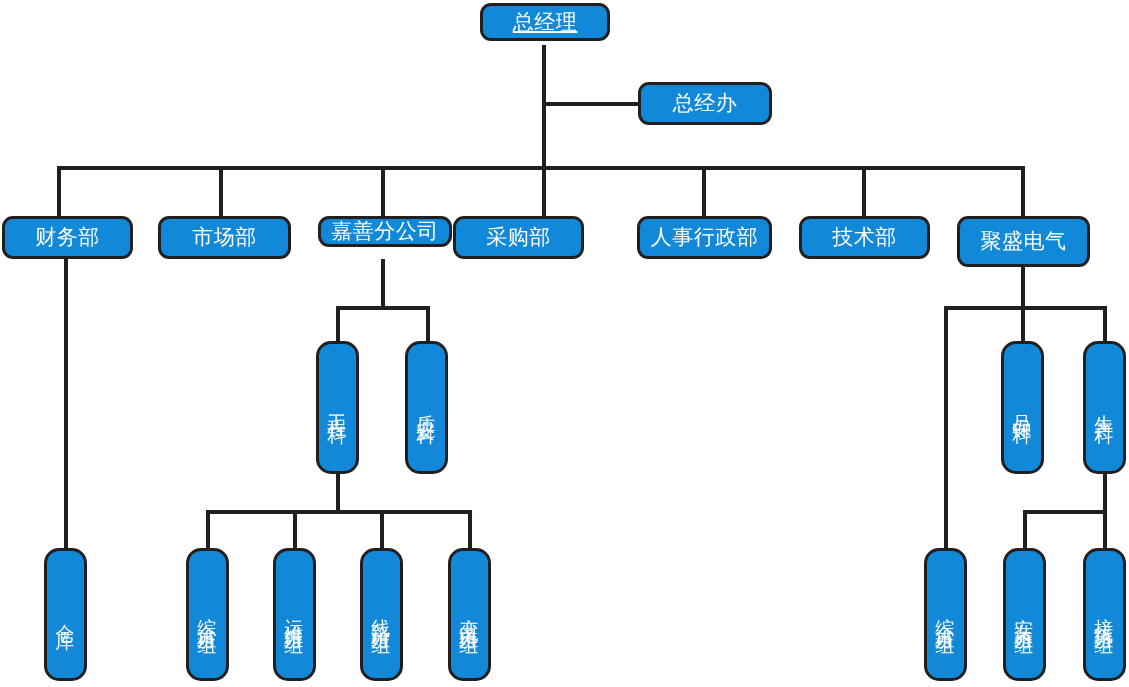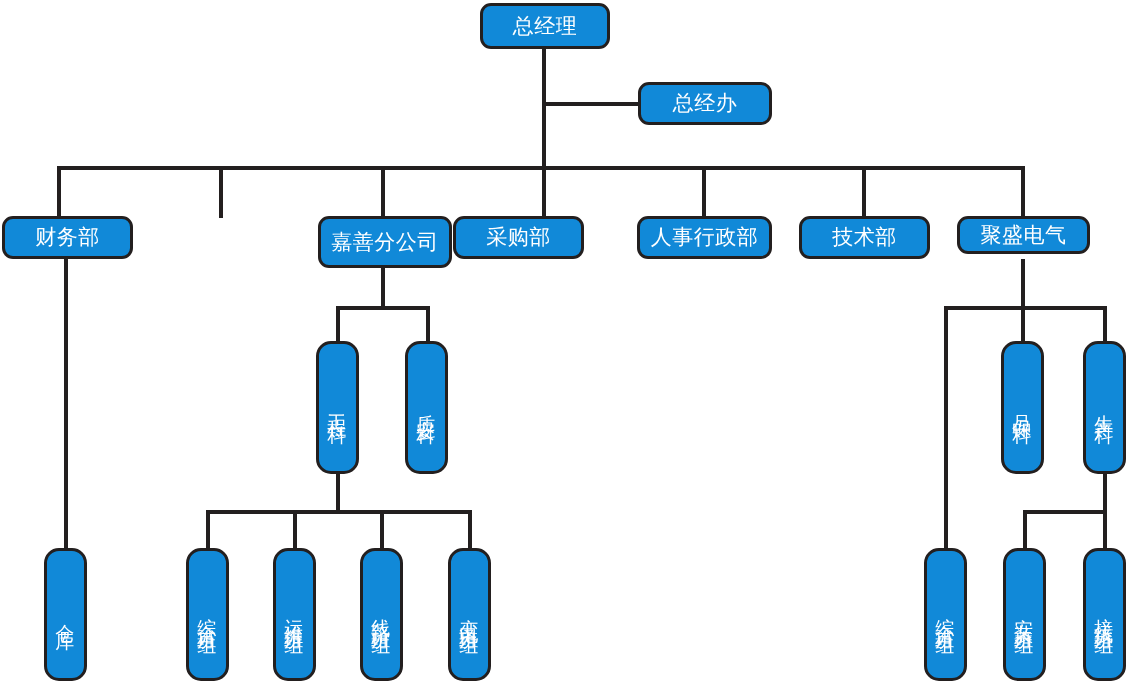--- a/index.html
+++ b/index.html
@@ -91,36 +91,37 @@
   <div class="line" style="left:1021px; top:306px; width:4px; height:37px;"></div>
   <div class="line" style="left:1103px; top:306px; width:4px; height:37px;"></div>
 
   <div class="line" style="left:944px; top:306px; width:4px; height:243px;"></div>
 
   <div class="line" style="left:1103px; top:473px; width:4px; height:41px;"></div>
   <div class="line" style="left:1023px; top:510px; width:84px; height:4px;"></div>
   <div class="line" style="left:1023px; top:510px; width:4px; height:40px;"></div>
   <div class="line" style="left:1103px; top:510px; width:4px; height:40px;"></div>
 
-  <div class="node horiz" style="left:480px; top:3px; width:130px; height:46px;">总经理</div>
+  <div class="node horiz" style="left:480px; top:3px; width:130px; height:38px;text-decoration:underline;">总经理</div>
 
   <div class="node horiz" style="left:2px; top:216px; width:131px; height:43px;">财务部</div>
 
   <div class="node horiz" style="left:638px; top:82px; width:134px; height:43px;">总经办</div>
 
+  <div class="node horiz" style="left:158px; top:216px; width:133px; height:43px;">市场部</div>
 
-  <div class="node horiz" style="left:318px; top:216px; width:134px; height:52px;">嘉善分公司</div>
+  <div class="node horiz" style="left:318px; top:216px; width:134px; height:31px;">嘉善分公司</div>
 
   <div class="node horiz" style="left:453px; top:216px; width:131px; height:43px;">采购部</div>
 
   <div class="node horiz" style="left:637px; top:216px; width:135px; height:43px;">人事行政部</div>
 
   <div class="node horiz" style="left:799px; top:216px; width:131px; height:43px;">技术部</div>
 
-  <div class="node horiz" style="left:957px; top:216px; width:133px; height:38px;text-align:center;">聚盛电气</div>
+  <div class="node horiz" style="left:957px; top:216px; width:133px; height:51px;text-align:center;">聚盛电气</div>
 
   <div class="node vert" style="left:316px; top:341px; width:43px; height:133px;">工程科</div>
 
   <div class="node vert" style="left:405px; top:341px; width:43px; height:133px;">质安科</div>
 
   <div class="node vert" style="left:1001px; top:341px; width:43px; height:133px;">品保科</div>
 
   <div class="node vert" style="left:1083px; top:341px; width:43px; height:133px;">生产科</div>
 
   <div class="node vert" style="left:44px; top:548px; width:43px; height:133px;">仓库</div>

